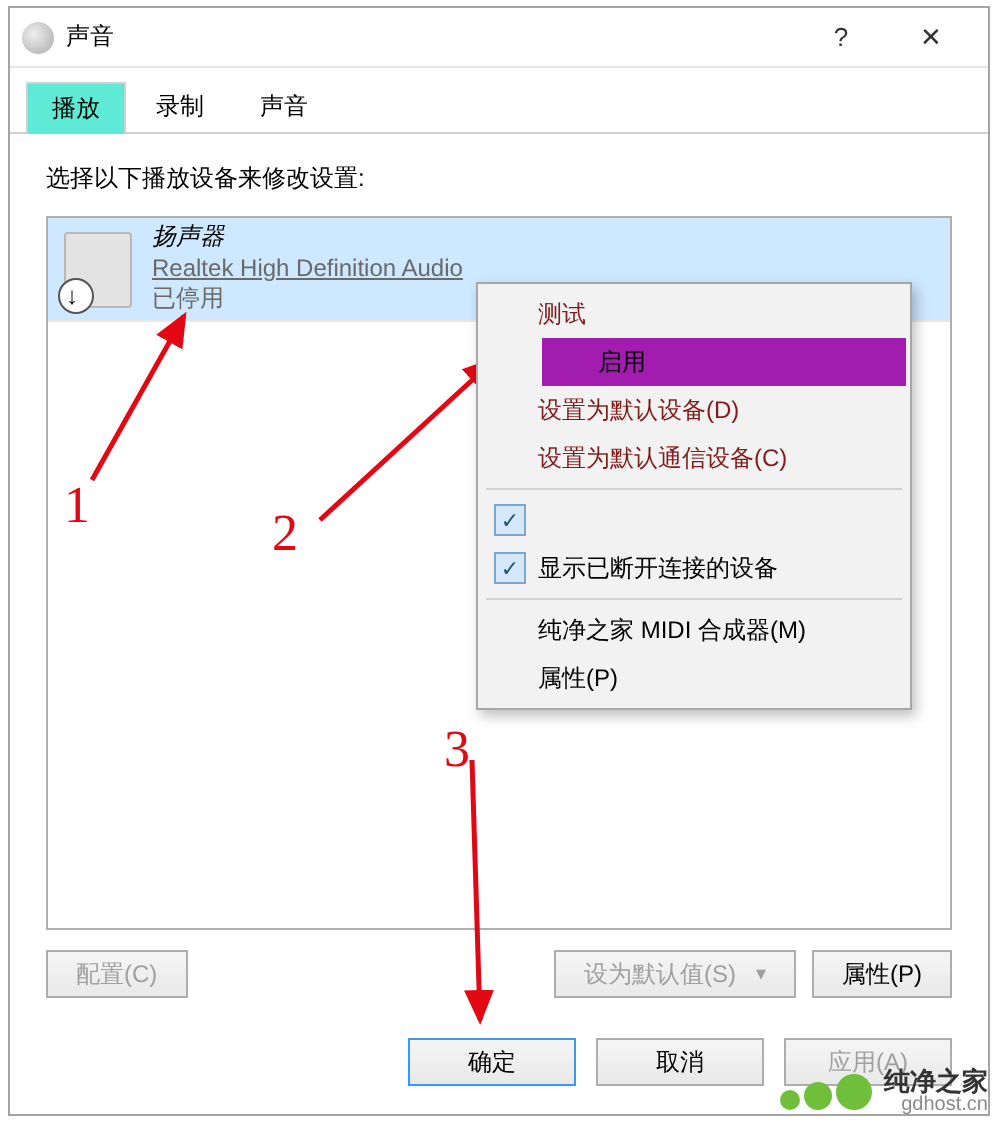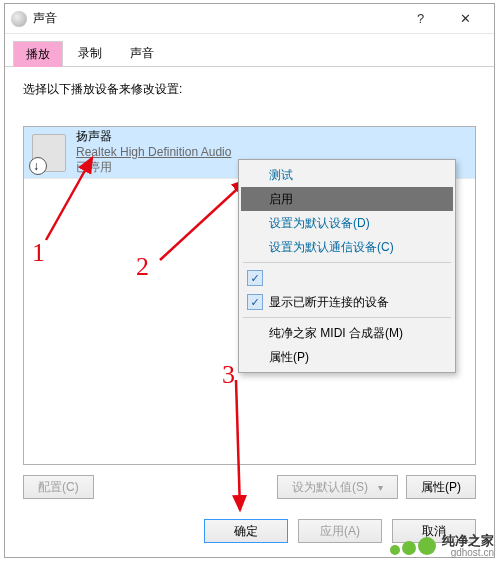--- a/index.html
+++ b/index.html
@@ -49,31 +49,31 @@
   }
   .tab {
     padding: 4px 12px;
     border: 1px solid transparent;
     border-bottom: none;
     font-size: 12px;
     color: #000;
   }
   .tab.active {
     border-color: #d0d0d0;
-    background: #f9a8d4;
+    background: #5eead4;
     position: relative;
     top: 1px;
   }
   .content {
     flex:1;
     padding: 14px 18px 10px 18px;
     display:flex;
     flex-direction:column;
   }
-  .instruction { margin-bottom: 28px; font-size: 12px; }
+  .instruction { margin-bottom: 10px; font-size: 12px; }
   .listbox {
     flex:1;
     border: 1px solid #b0b0b0;
     background:#fff;
     position: relative;
     overflow: hidden;
   }
   .device-row {
     height: 52px;
     display:flex;
@@ -98,21 +98,21 @@
     background:#fff;
     border:1px solid #555;
   }
   .device-icon .arrow-down {
     position:absolute;
     bottom:-2px; left:0px;
     font-size:12px; color:#000;
     z-index:1;
   }
   .device-text { margin-left: 10px; display:flex; flex-direction:column; line-height:1.3; }
-  .device-name { font-size:12px; color:#000; }
+  .device-name { font-size:12px; color:#000;font-style:italic; }
   .device-driver { font-size:12px; color:#6a6a6a;text-decoration:underline; }
   .device-status { font-size:12px; color:#6a6a6a; }
 
   .context-menu {
     position:absolute;
     left: 214px; top: 32px;
     width: 218px;
     background:#f2f2f2;
     border:1px solid #a7a7a7;
     box-shadow: 2px 3px 6px rgba(0,0,0,.25);
@@ -121,22 +121,22 @@
     font-size: 12px;
   }
   .cm-item {
     height: 24px;
     display:flex;
     align-items:center;
     padding: 0 8px 0 28px;
     position: relative;
     color:#000;
   }
-  .cm-item.disabled { color:#0369a1; }
-  .cm-item.highlight { background:#737373; }
+  .cm-item.disabled { color:#7f1d1d; }
+  .cm-item.highlight { background:#a21caf;margin-left:30px; }
   .cm-sep { height:1px; background:#d0d0d0; margin: 3px 2px; }
   .cm-check {
     position:absolute; left:6px; top:4px;
     width:16px; height:16px;
     border:1px solid #7aa7d6;
     background:#d6e9fb;
     display:flex; align-items:center; justify-content:center;
     color:#1a4e8a; font-size:11px;
   }
 
@@ -256,22 +256,22 @@
       <button class="btn-std disabled">配置(C)</button>
       <div style="display:flex; gap:8px;padding-left:16px;">
         <button class="btn-std disabled btn-drop">设为默认值(S)</button>
         <button class="btn-std">属性(P)</button>
       </div>
     </div>
   </div>
 
   <div class="dialog-footer">
     <div class="f-btn primary">确定</div>
+    <div class="f-btn">取消</div>
     <div class="f-btn disabled" style="color:#a0a0a0">应用(A)</div>
-    <div class="f-btn">取消</div>
   </div>
 </div>
 
 <svg class="anno" style="left:0;top:0" width="500" height="562">
   <defs>
     <marker id="ah" markerWidth="10" markerHeight="10" refX="6" refY="3" orient="auto">
       <path d="M0,0 L7,3 L0,6 Z" fill="#e30613"></path>
     </marker>
   </defs>
 

